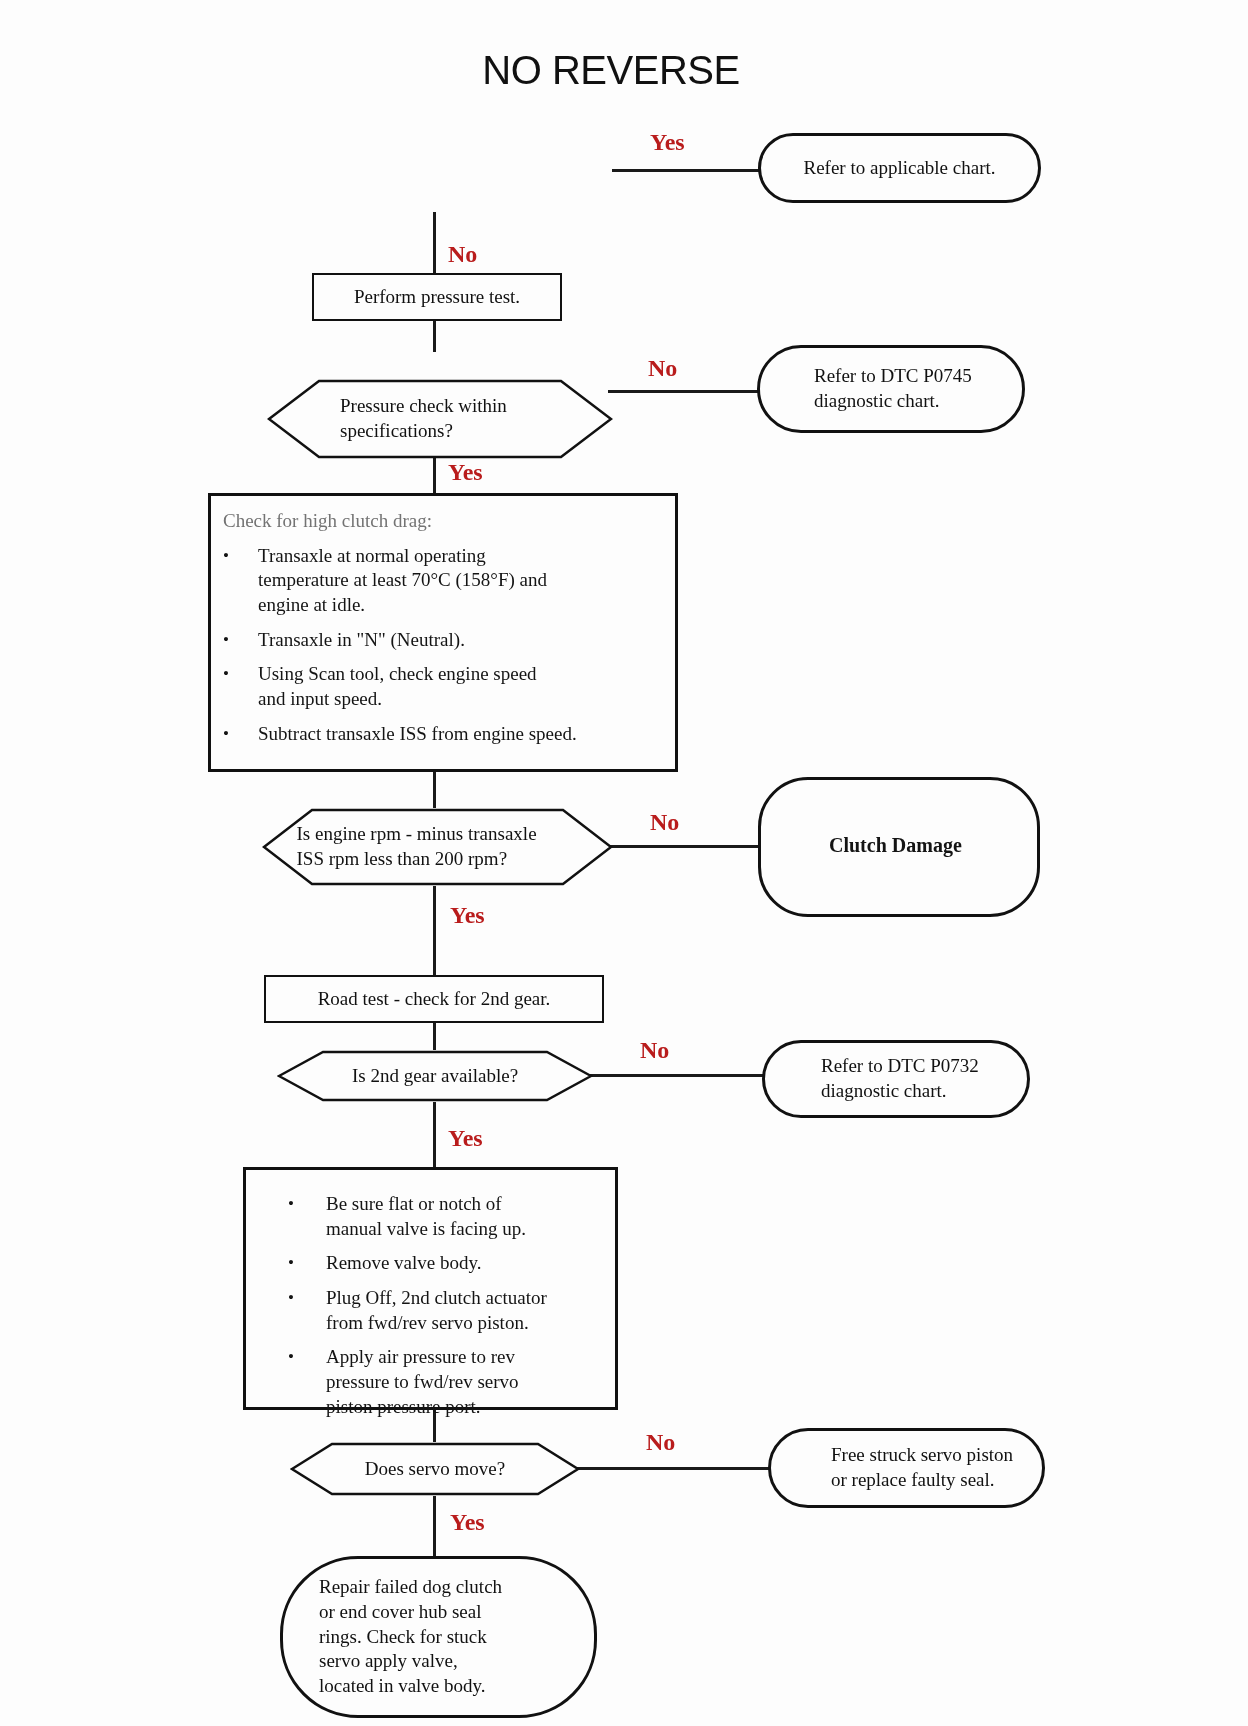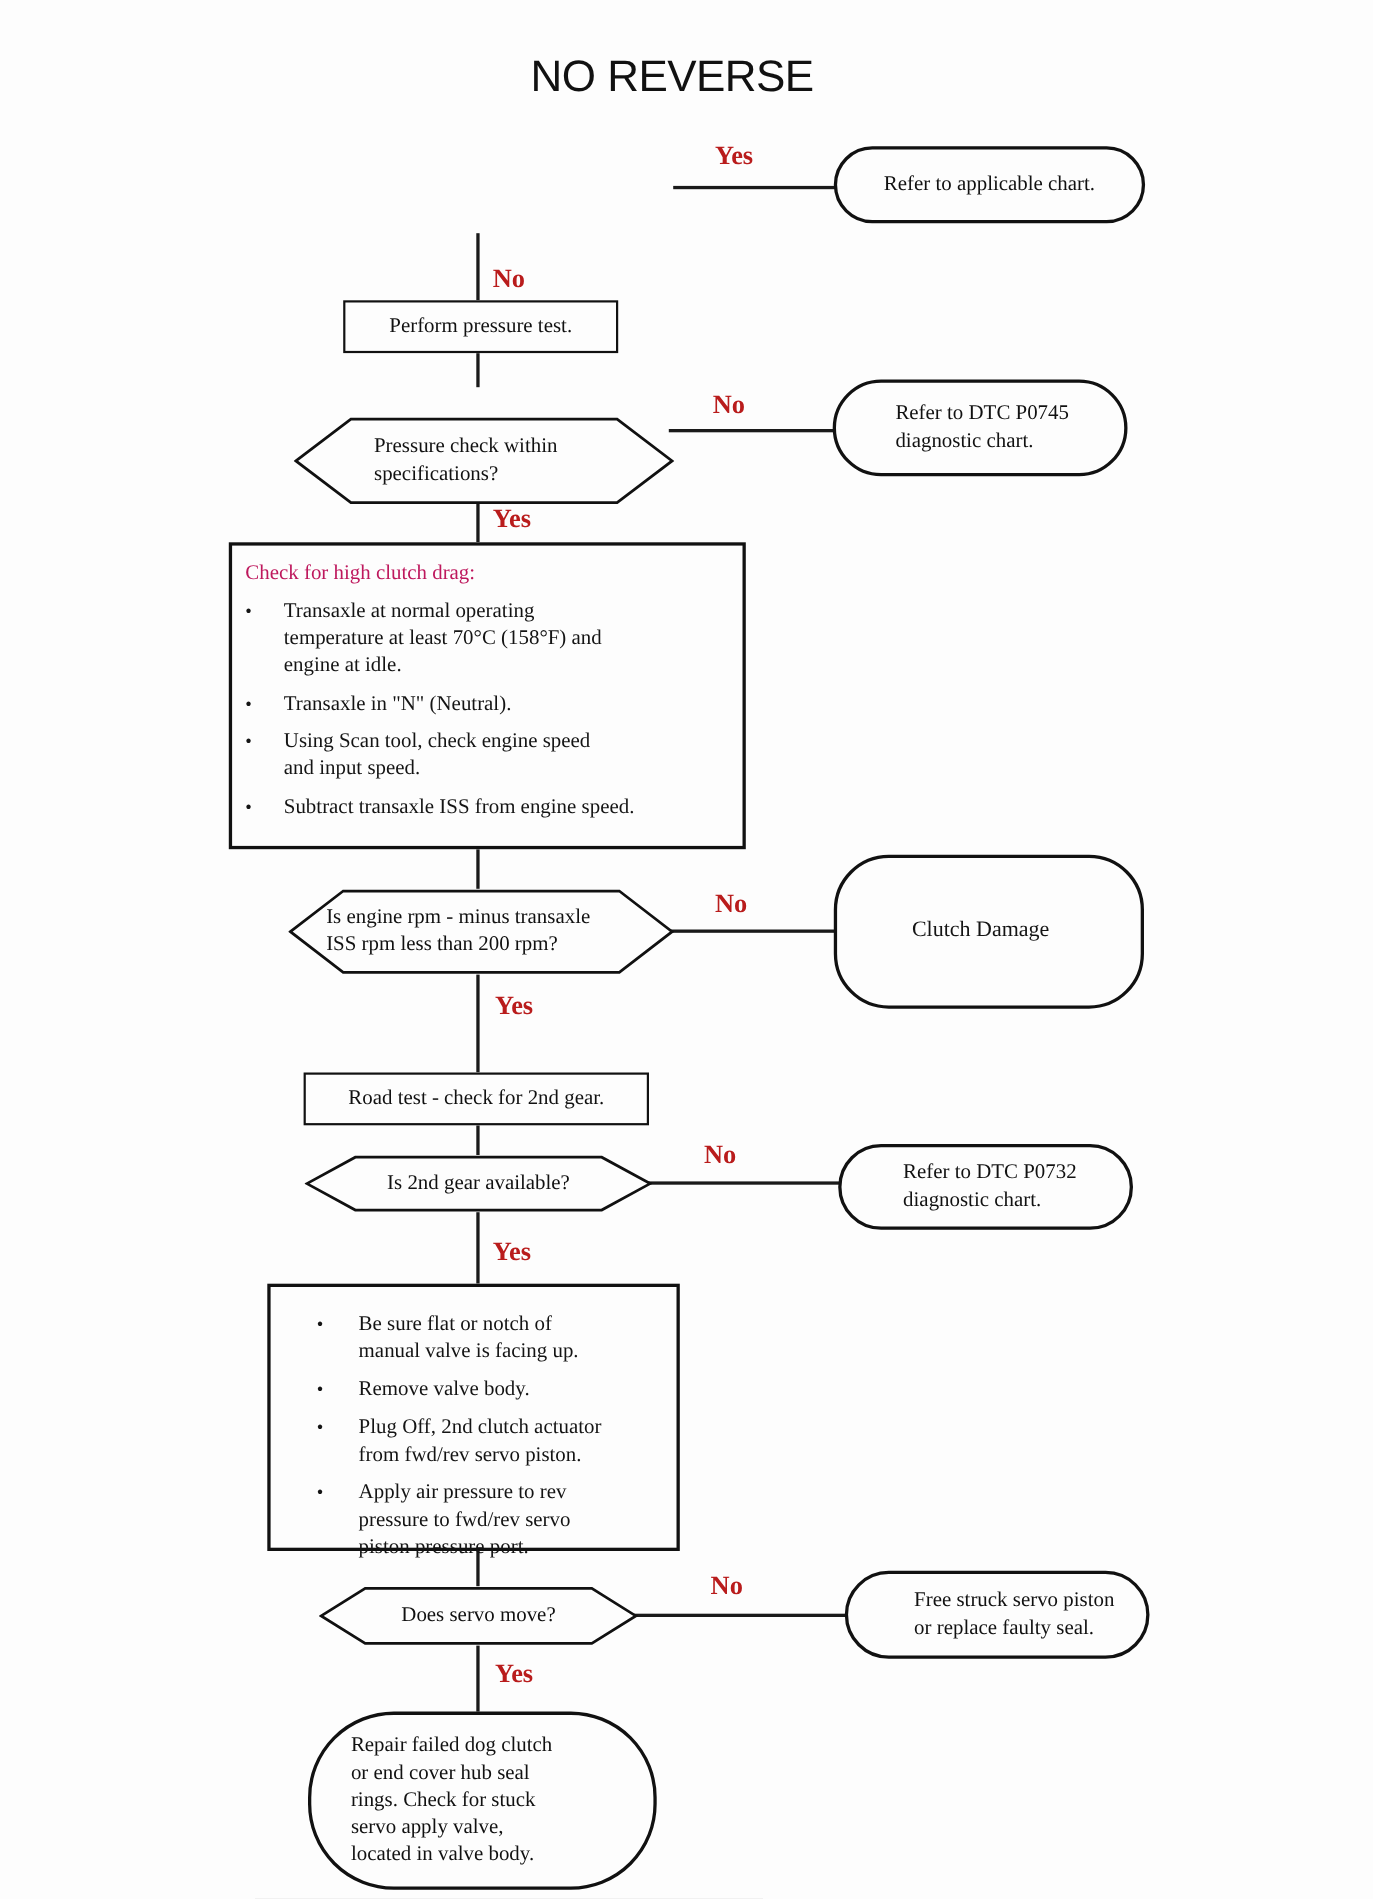--- a/index.html
+++ b/index.html
@@ -40,25 +40,25 @@
   .stadium .node-text{text-align:left;}
   .stadium.center-text{justify-content:center;}
   .stadium.center-text .node-text{text-align:center;}
   .rectbox{
     background:#fdfdfd;border:2px solid #111;
     display:flex;align-items:center;justify-content:center;
   }
   .bigbox{
     background:#fdfdfd;border:3px solid #111;
   }
-  .box-heading{font-size:19px;line-height:1.3;color:#be185d;}
+  .box-heading{font-size:19px;line-height:1.3;color:#737373;}
   .brow{display:flex;margin-top:10px;}
   .dot{flex:0 0 35px;font-size:17px;line-height:1.45;text-align:left;}
   .btext{white-space:pre-line;font-size:19px;line-height:1.3;}
-  .bold-head{font-weight:normal;font-size:20px;margin-bottom:4px;}
+  .bold-head{font-weight:bold;font-size:20px;margin-bottom:4px;}
 </style>
 </head>
 <body>
 
 <div class="canvas">
 
   <div class="title">NO REVERSE</div>
 
   <div class="vline" style="left:433px;top:212px;height:61px;"></div>
   <div class="vline" style="left:433px;top:321px;height:31px;"></div>
@@ -141,21 +141,21 @@
     <div class="node-text" style="width:282px;">Is engine rpm - minus transaxle
 ISS rpm less than 200 rpm?</div>
   </div>
 
   <div class="node stadium" style="left:758px;top:777px;width:282px;height:140px;border-radius:50px;padding-left:68px;">
     <div>
       <div class="bold-head">Clutch Damage</div>
     </div>
   </div>
 
-  <div class="node rectbox" style="left:276px;top:975px;width:314px;height:48px;">
+  <div class="node rectbox" style="left:264px;top:975px;width:340px;height:48px;">
     <div class="node-text">Road test - check for 2nd gear.</div>
   </div>
 
   <div class="node hex" style="left:277px;top:1050px;width:316px;height:52px;">
     <svg viewBox="0 0 316 52" preserveAspectRatio="none">
       <polygon points="2,26 46,2 270,2 314,26 270,50 46,50" fill="#fdfdfd" stroke="#111" stroke-width="2.5"></polygon>
     </svg>
     <div class="node-text centered">Is 2nd gear available?</div>
   </div>
 

